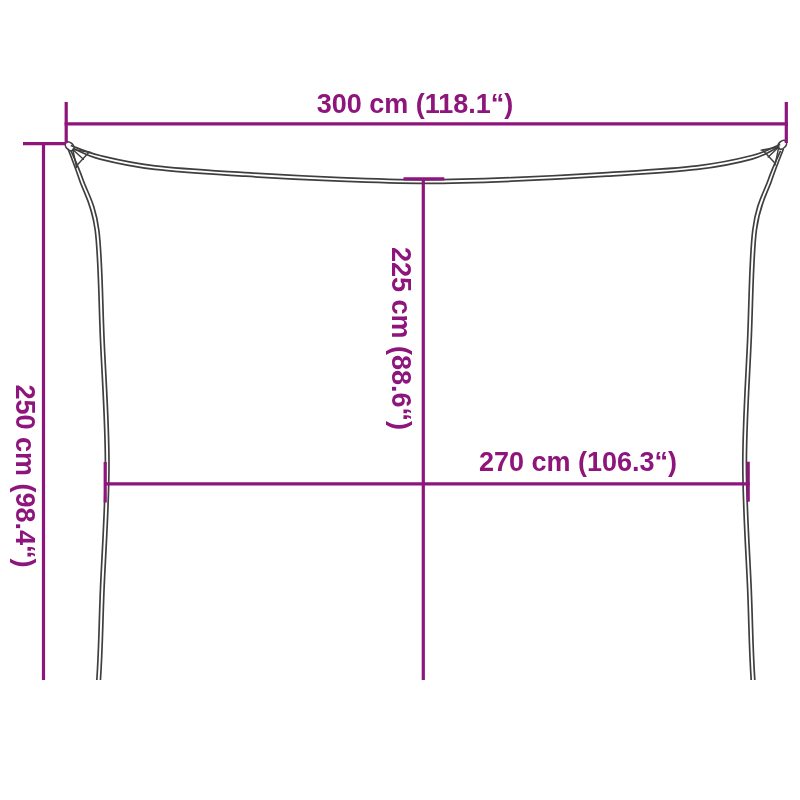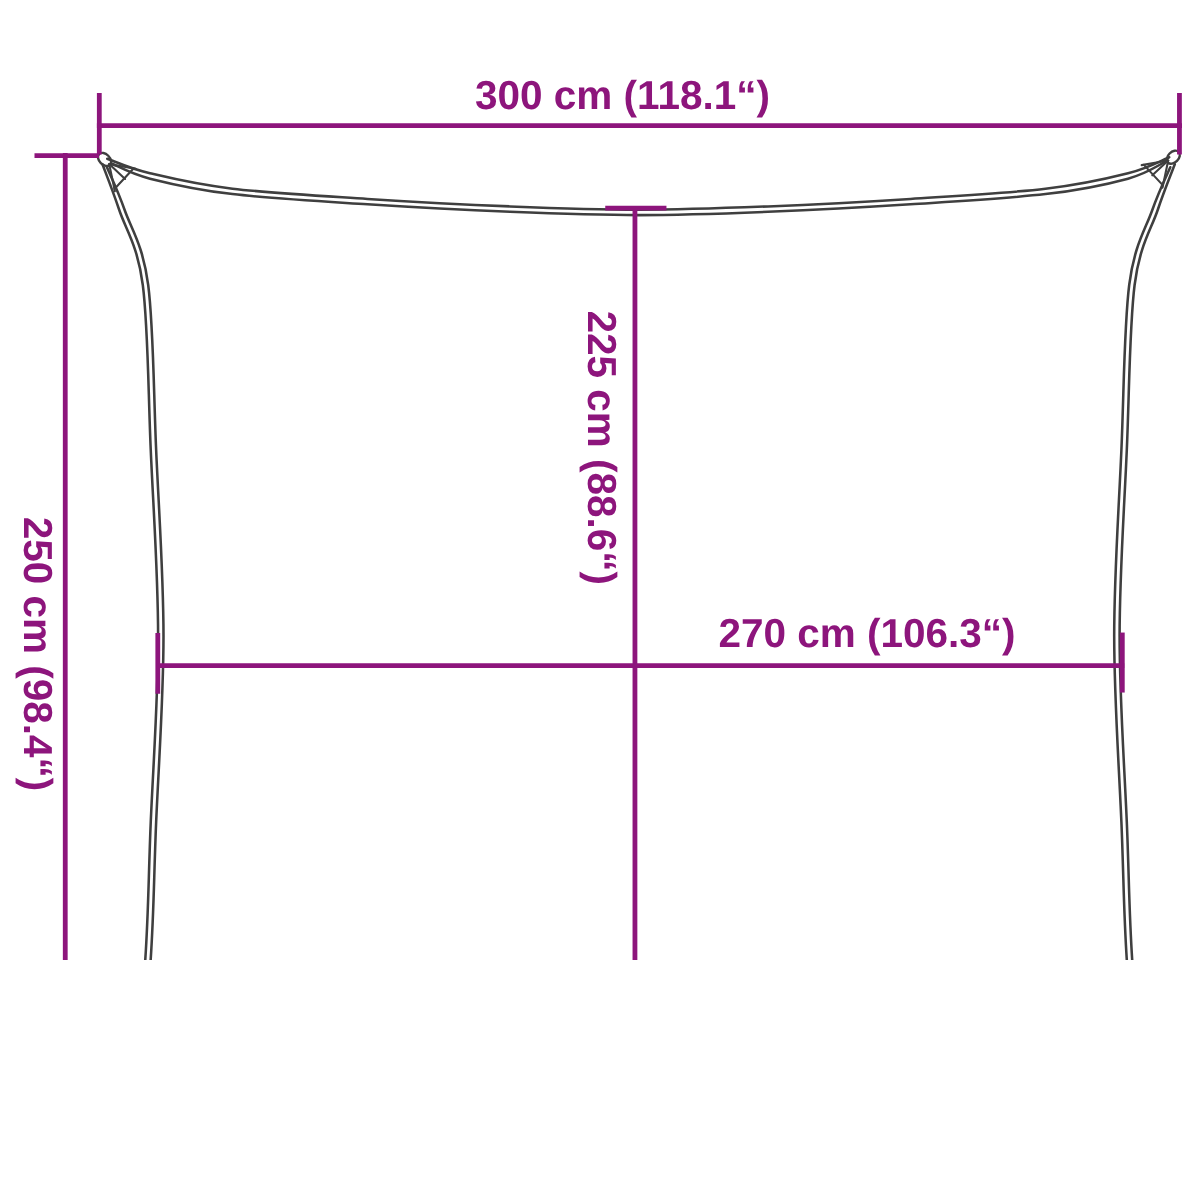--- a/index.html
+++ b/index.html
@@ -1,16 +1,16 @@
 <!DOCTYPE html>
 <html><head>
 <meta charset="utf-8">
 <style>
   html,body{margin:0;padding:0;background:#ffffff;}
-  .wrap{width:800px;height:640px;position:relative;background:#ffffff;overflow:hidden;}
+  .wrap{width:800px;height:640px;position:relative;background:#ffffff;overflow:hidden;margin-top:40px;}
   svg{display:block;}
   text{font-family:"Liberation Sans", sans-serif;font-weight:bold;fill:#8d157c;}
 </style>
 </head>
 <body>
 <div class="wrap">
 <svg width="800" height="800" viewBox="0 0 800 800">
 
   <rect x="0" y="0" width="800" height="800" fill="#ffffff"></rect>
 

